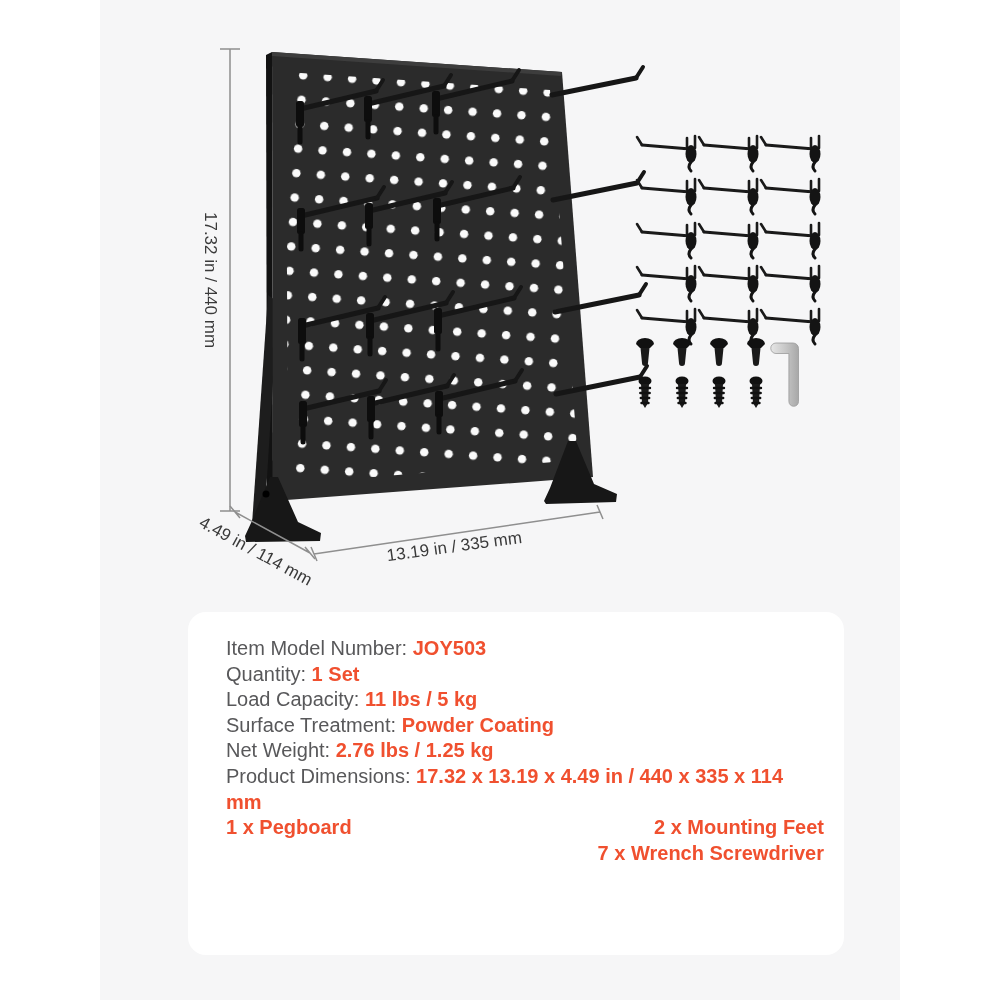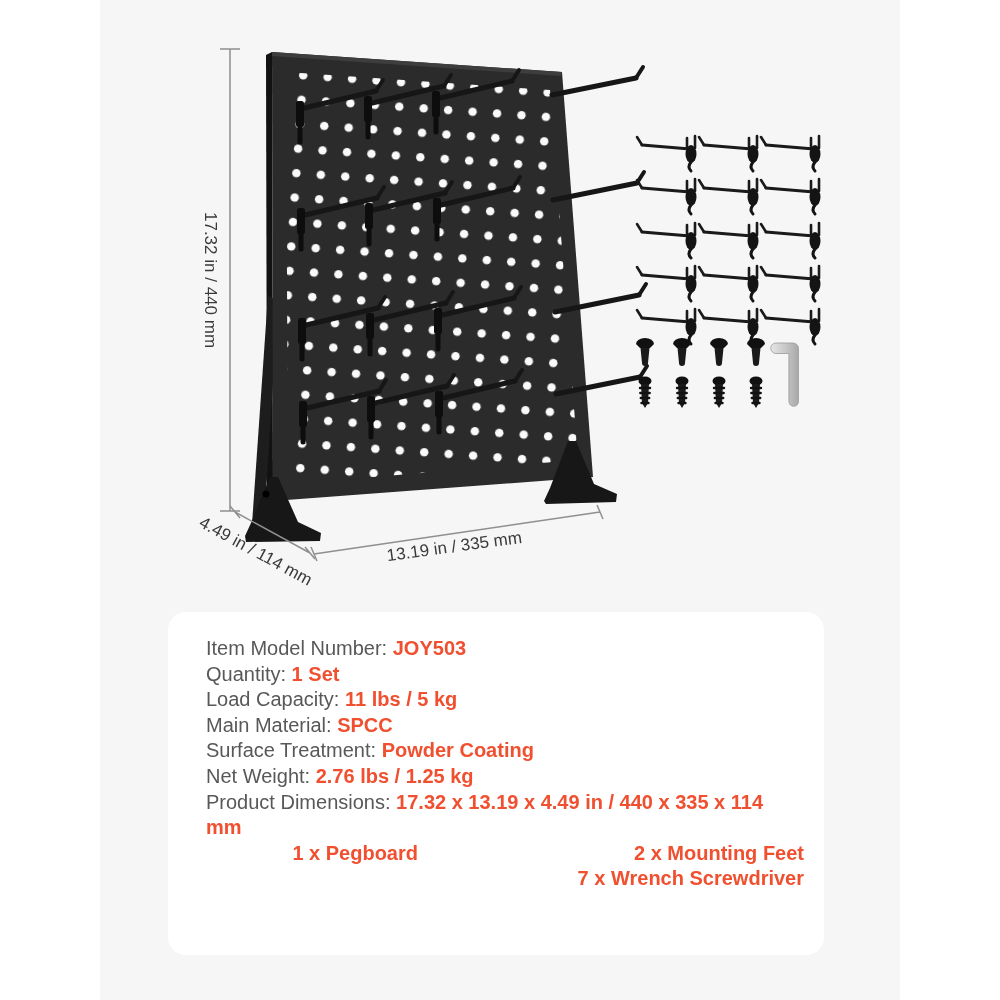--- a/index.html
+++ b/index.html
@@ -1,24 +1,24 @@
 <!DOCTYPE html>
 <html><head>
 <meta charset="utf-8">
 <style>
   html,body{margin:0;padding:0;background:#ffffff;}
   body{width:1000px;height:1000px;position:relative;font-family:"Liberation Sans",sans-serif;overflow:hidden;}
   .panel{position:absolute;left:100px;top:0;width:800px;height:1000px;background:#f6f6f7;}
   .illustration{position:absolute;left:100px;top:0;width:800px;height:600px;}
-  .spec-card{position:absolute;left:168px;top:612px;width:656px;height:343px;background:#ffffff;border-radius:18px;box-sizing:border-box;padding:24px 20px 0 38px;}
+  .spec-card{position:absolute;left:188px;top:612px;width:656px;height:343px;background:#ffffff;border-radius:18px;box-sizing:border-box;padding:24px 20px 0 38px;}
   .spec-row{font-size:20px;line-height:25.6px;white-space:pre-wrap;color:#58585a;}
   .spec-row .lbl{color:#58585a;font-weight:400;}
   .spec-row .val{color:#f0502f;font-weight:700;}
   .acc-row{display:flex;font-size:20px;line-height:25.6px;font-weight:700;color:#f0502f;}
-  .acc-c1{width:212px;flex:0 0 212px;text-align:right;}
+  .acc-c1{width:212px;flex:0 0 212px;}
   .acc-c2{flex:1;text-align:right;}
   svg text{font-family:"Liberation Sans",sans-serif;}
   .dim-text{font-size:17px;fill:#3a3a3a;}
 </style>
 </head>
 <body>
 
 <div class="panel"></div>
 
 <svg class="illustration" viewBox="0 0 800 600" aria-hidden="true">
@@ -139,21 +139,20 @@
 
   <g>
     <path d="M676,343 h17 a5.5,5.5 0 0 1 5.5,5.5 v53 a4.8,4.8 0 0 1 -9.6,0 v-48 h-12.9 a5.25,5.25 0 0 1 0,-10.5 z" fill="url(#metal)" stroke="#9b9b9b" stroke-width="0.8"></path>
   </g>
 </svg>
 
 <div class="spec-card">
   <div class="spec-row"><span class="lbl">Item Model Number: </span><span class="val">JOY503</span></div>
   <div class="spec-row"><span class="lbl">Quantity: </span><span class="val">1 Set</span></div>
   <div class="spec-row"><span class="lbl">Load Capacity: </span><span class="val">11 lbs / 5 kg</span></div>
-  <div class="spec-row"><span class="lbl">Main Material: </span><span class="val">SPCC</span></div>
   <div class="spec-row"><span class="lbl">Surface Treatment: </span><span class="val">Powder Coating</span></div>
   <div class="spec-row"><span class="lbl">Net Weight: </span><span class="val">2.76 lbs / 1.25 kg</span></div>
   <div class="spec-row"><span class="lbl">Product Dimensions: </span><span class="val">17.32 x 13.19 x 4.49 in / 440 x 335 x 114 mm</span></div>
 
   <div class="acc-row">
     <span class="acc-c1">1 x Pegboard</span>
     <span class="acc-c2">2 x Mounting Feet</span>
   </div>
   <div class="acc-row">
     <span class="acc-c2">7 x Wrench Screwdriver</span>

